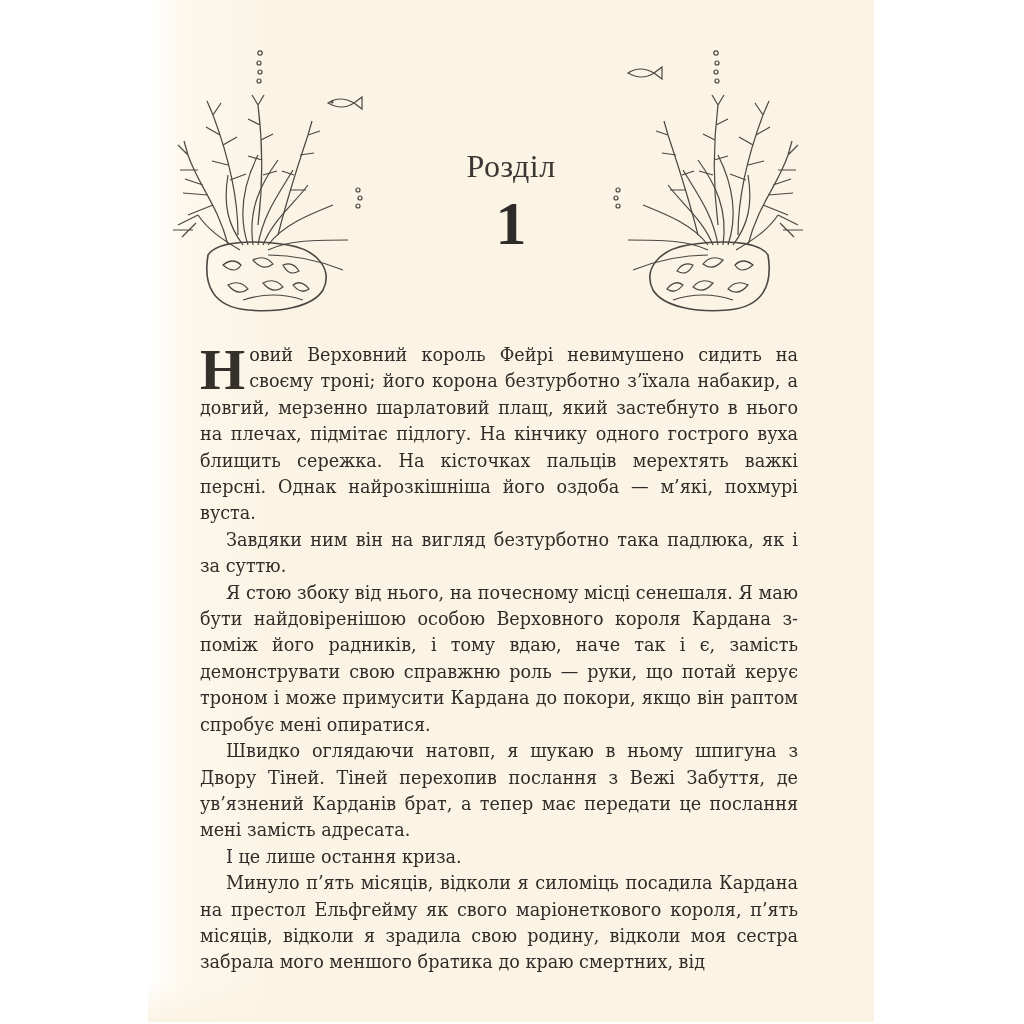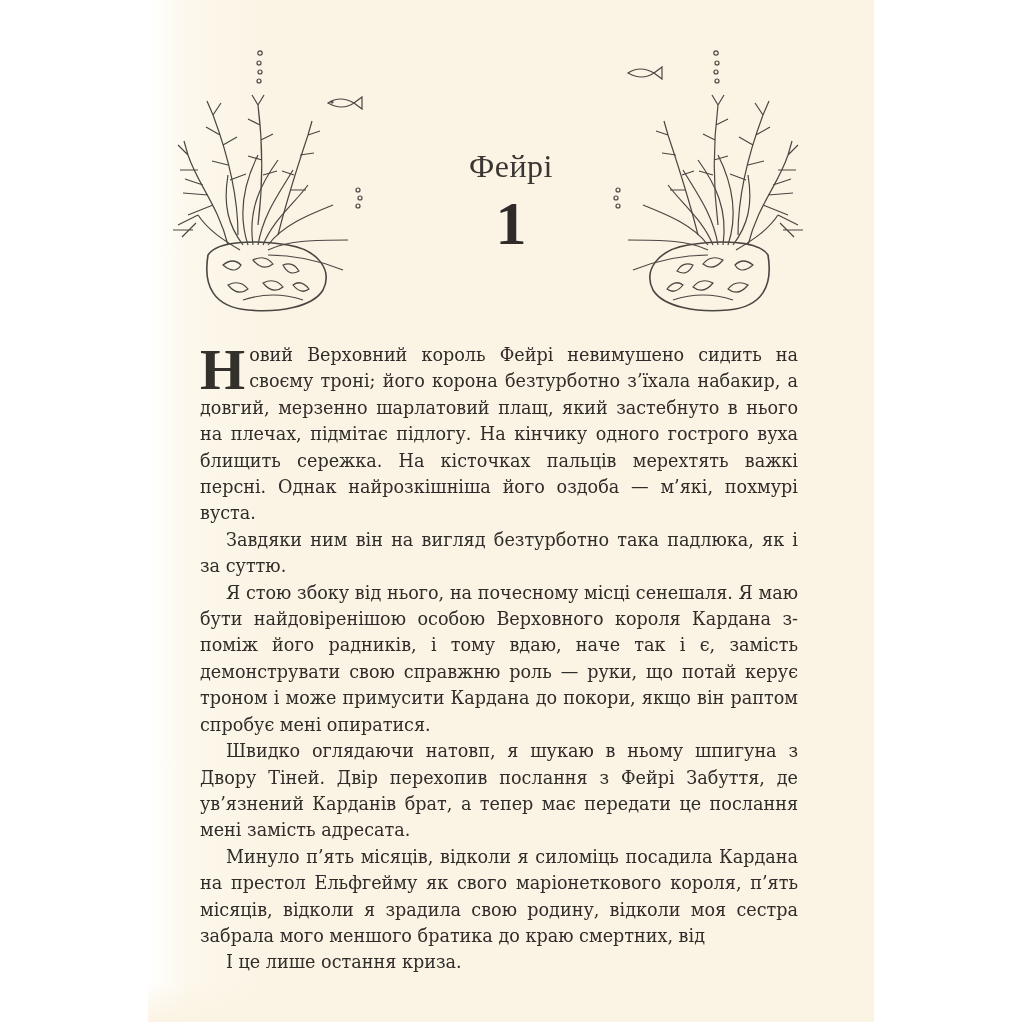--- a/index.html
+++ b/index.html
@@ -147,24 +147,24 @@
       <path d="M100 200 C115 180 140 170 165 160"></path>
         <path d="M100 205 C120 195 150 195 180 195"></path>
       <path d="M75 200 C60 180 55 160 60 130"></path>
         <path d="M72 205 C55 195 40 185 30 170"></path>
       <path d="M100 210 C125 210 150 215 175 225"></path>
       <path d="M40 210 C35 240 45 262 80 265 C110 268 145 262 155 245 C165 225 150 205 120 200 C90 195 50 195 40 210z" stroke-width="1.6"></path>
       <path d="M55 220 q10 -8 18 0 q-6 10 -18 0z M85 215 q12 -6 20 4 q-10 8 -20 -4z M115 220 q10 -4 16 6 q-10 6 -16 -6z M60 240 q12 -6 20 4 q-10 8 -20 -4z M95 238 q12 -6 20 4 q-10 8 -20 -4z M125 240 q8 -6 16 4 q-8 6 -16 -4z M75 255 q30 -10 60 0"></path>
     </g>
   </svg>
 
-  <div class="chapter-label">Фейрі</div>
+  <div class="chapter-label">Розділ</div>
   <div class="chapter-number">1</div>
 
   <div class="body-text">
     <p class="first"><span class="dropcap">Н</span><span>овий Верховний король Фейрі невимушено сидить на своєму троні; його корона безтурботно з’їхала набакир, а довгий, мерзенно шарлатовий плащ, який застебнуто в нього на плечах, підмітає підлогу. На кінчику одного гострого вуха блищить сережка. На кісточках пальців мерехтять важкі персні. Однак найрозкішніша його оздоба — м’які, похмурі вуста.</span></p>
     <p>Завдяки ним він на вигляд безтурботно така падлюка, як і за суттю.</p>
     <p>Я стою збоку від нього, на почесному місці сенешаля. Я маю бути найдовіренішою особою Верховного короля Кардана з-поміж його радників, і тому вдаю, наче так і є, замість демонструвати свою справжню роль — руки, що потай керує троном і може примусити Кардана до покори, якщо він раптом спробує мені опиратися.</p>
-    <p>Швидко оглядаючи натовп, я шукаю в ньому шпигуна з Двору Тіней. Двір перехопив послання з Фейрі Забуття, де ув’язнений Карданів брат, а тепер має передати це послання мені замість адресата.</p>
+    <p>Швидко оглядаючи натовп, я шукаю в ньому шпигуна з Двору Тіней. Тіней перехопив послання з Вежі Забуття, де ув’язнений Карданів брат, а тепер має передати це послання мені замість адресата.</p>
+    <p>І це лише остання криза.</p>
     <p>Минуло п’ять місяців, відколи я силоміць посадила Кардана на престол Ельфгейму як свого маріонеткового короля, п’ять місяців, відколи я зрадила свою родину, відколи моя сестра забрала мого меншого братика до краю смертних, від</p>
-    <p>І це лише остання криза.</p>
   </div>
 </div>
 
 </body></html>

